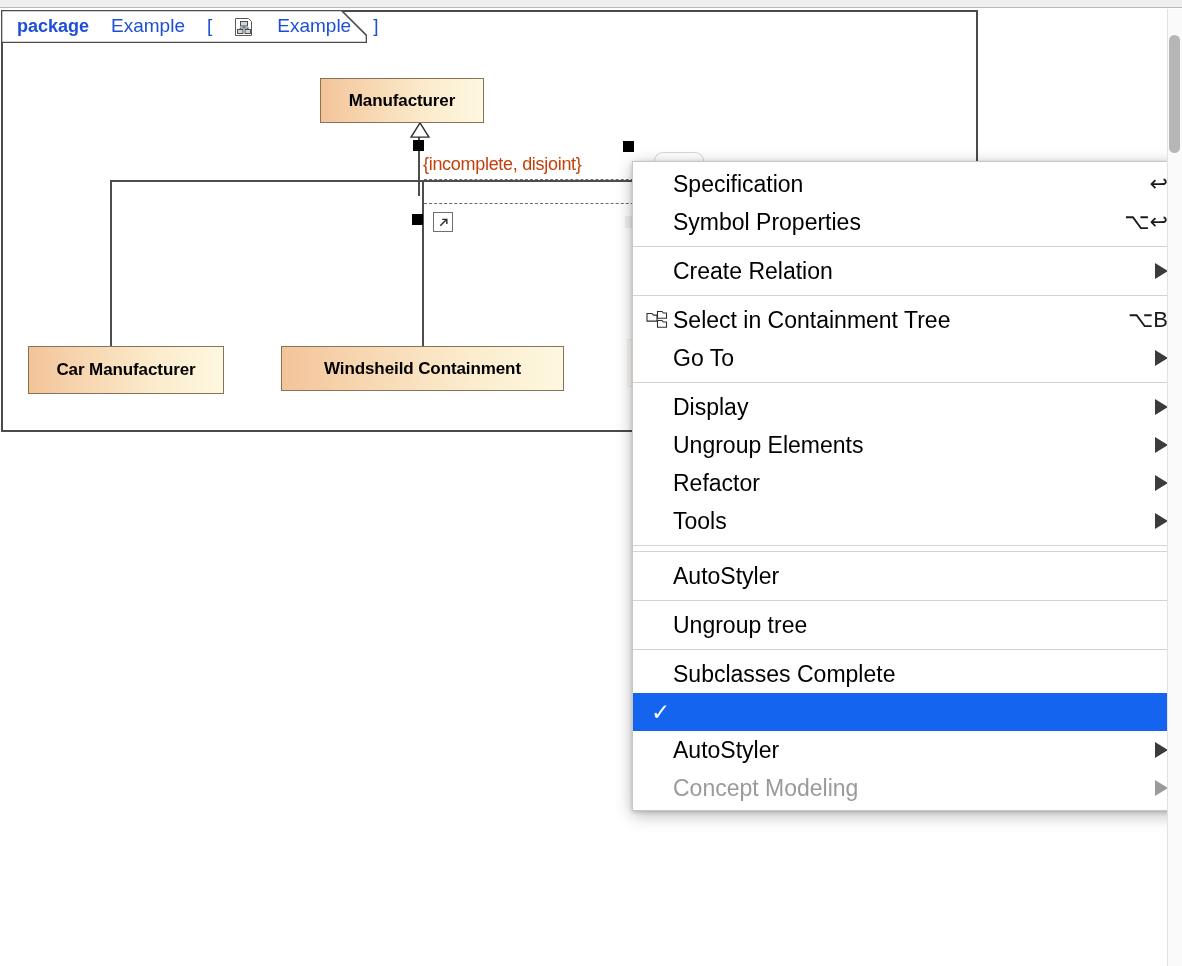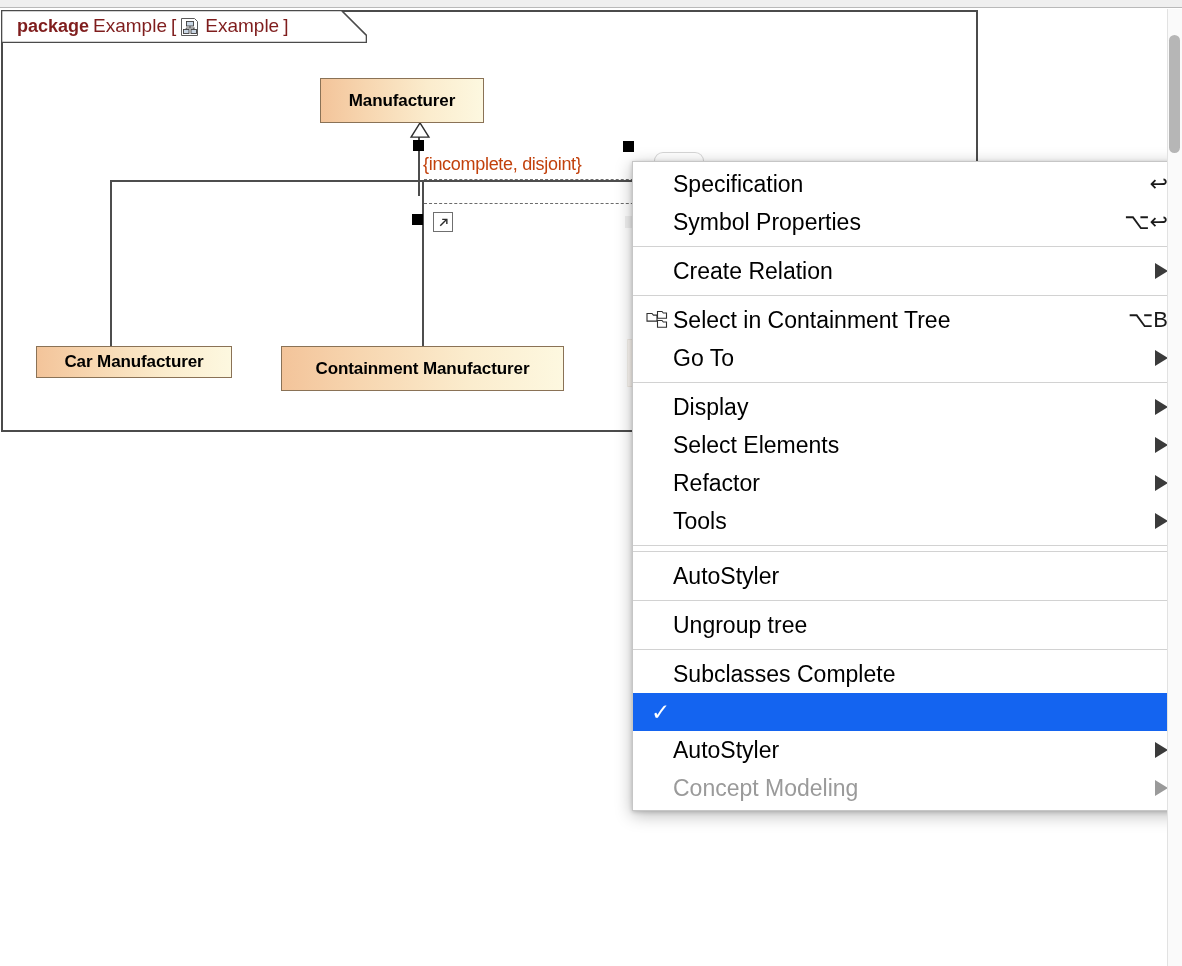--- a/index.html
+++ b/index.html
@@ -57,23 +57,23 @@
     position: absolute;
     left: 0; top: 0;
     width: 366px; height: 33px;
   }
   #frame-header-label {
     position: absolute;
     left: 16px; top: 3px;
     height: 26px;
     display: flex;
     align-items: center;
-    gap: 4px;
+    gap: 22px;
     font-size: 19px;
-    color: #7f1d1d;
+    color: #1d4ed8;
     white-space: nowrap;
   }
   #frame-header-label .kw {
     font-weight: bold;
     font-size: 18px;
   }
   .pkg-icon {
     display: inline-block;
     width: 21px; height: 21px;
     position: relative;
@@ -98,21 +98,21 @@
     content: "";
     position: absolute;
     left: 4px; top: 4px;
     width: 100%; height: 100%;
     background: rgba(90,90,90,0.38);
     z-index: -1;
   }
   .umlclass .cname { position: relative; z-index: 2; }
 
   #cls-manufacturer { left: 320px; top: 69px; width: 164px; height: 45px; }
-  #cls-car          { left: 36px;  top: 337px; width: 196px; height: 32px; }
+  #cls-car          { left: 28px;  top: 337px; width: 196px; height: 48px; }
   #cls-windsheild   { left: 281px; top: 337px; width: 283px; height: 45px; }
 
   
   #cls-steering {
     position: absolute;
     left: 627px; top: 330px;
     width: 320px; height: 48px;
     box-sizing: border-box;
     border: 1px solid rgba(138,114,86,0.10);
     background: linear-gradient(to right, rgba(243,196,154,0.10), rgba(253,248,224,0.10));
@@ -335,21 +335,21 @@
     </svg>
   </div>
 
   <div class="umlclass" id="cls-manufacturer">
     <span class="cname">Manufacturer</span>
   </div>
   <div class="umlclass" id="cls-car">
     <span class="cname">Car Manufacturer</span>
   </div>
   <div class="umlclass" id="cls-windsheild">
-    <span class="cname">Containment Manufacturer</span>
+    <span class="cname">Windsheild Containment</span>
   </div>
 
   <div id="context-menu">
       <div class="mi">
         <span class="mlabel">Specification</span>
         <span class="spacer"></span>
         <span class="accel">↩</span>
       </div>
       <div class="mi">
         <span class="mlabel">Symbol Properties</span>
@@ -380,21 +380,21 @@
         <span class="spacer"></span>
         <span class="arrow"></span>
       </div>
       <div class="msep"></div>
       <div class="mi">
         <span class="mlabel">Display</span>
         <span class="spacer"></span>
         <span class="arrow"></span>
       </div>
       <div class="mi">
-        <span class="mlabel">Select Elements</span>
+        <span class="mlabel">Ungroup Elements</span>
         <span class="spacer"></span>
         <span class="arrow"></span>
       </div>
       <div class="mi">
         <span class="mlabel">Refactor</span>
         <span class="spacer"></span>
         <span class="arrow"></span>
       </div>
       <div class="mi">
         <span class="mlabel">Tools</span>

